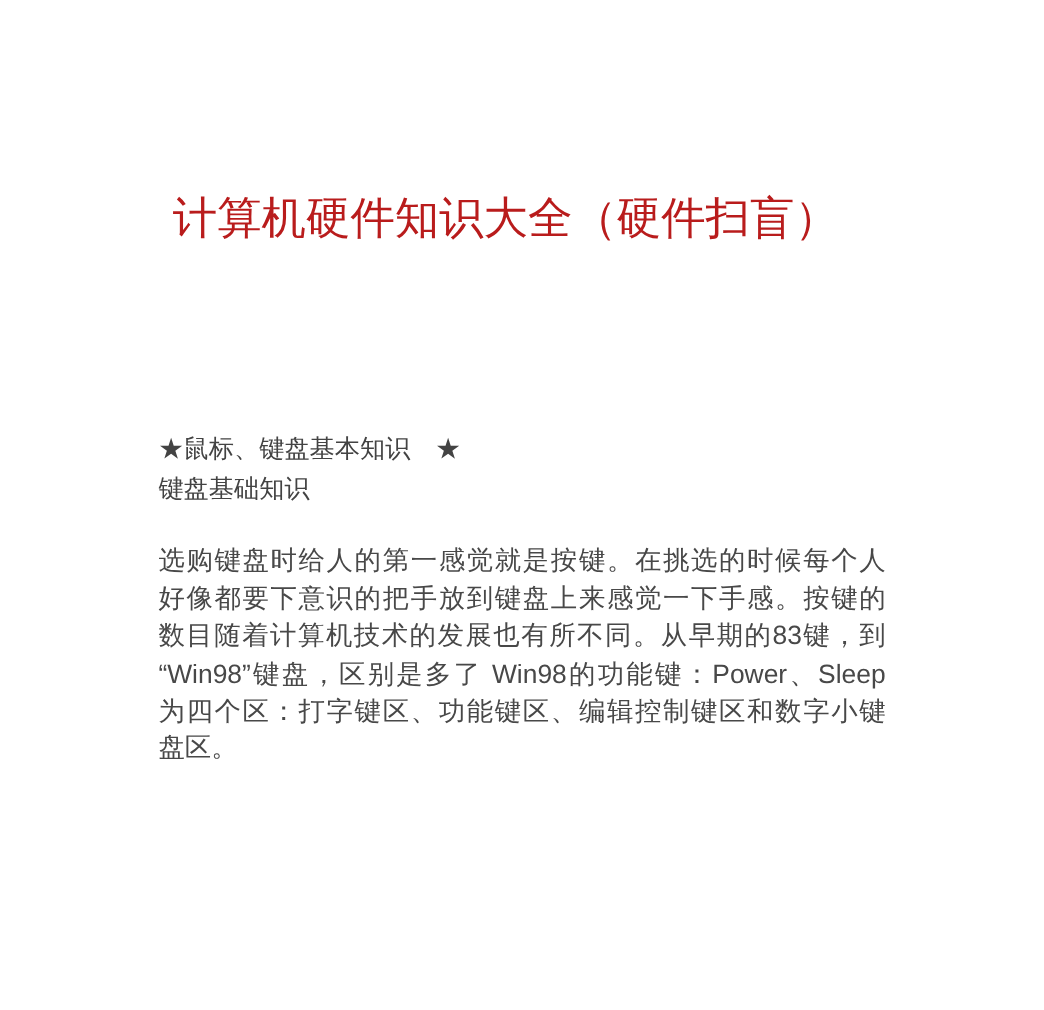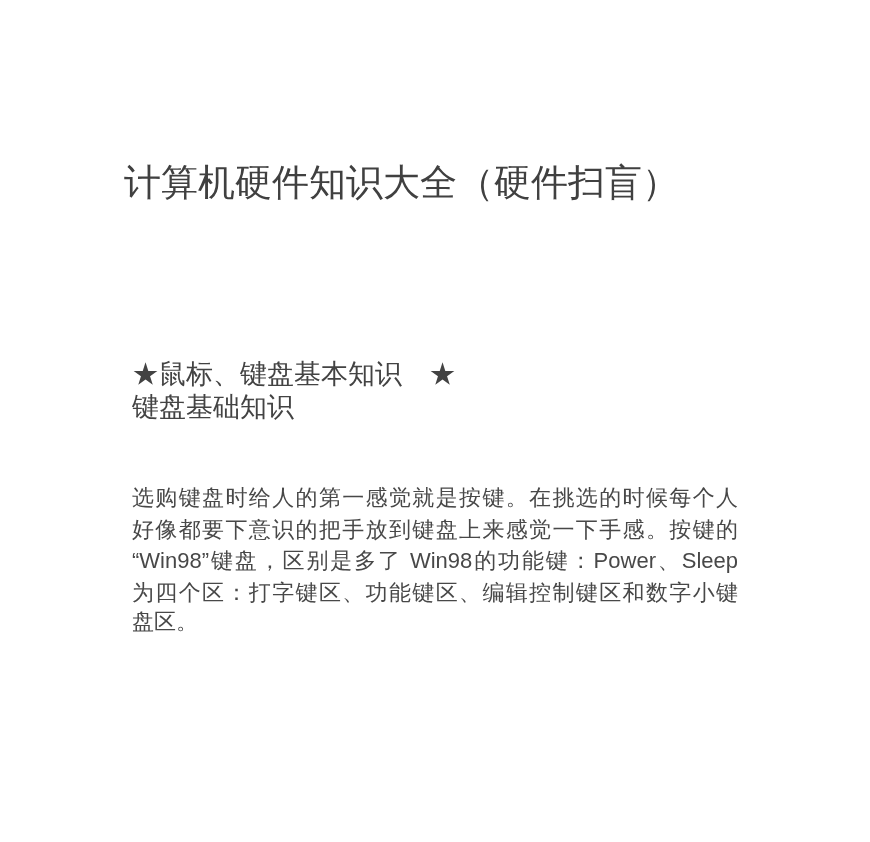--- a/index.html
+++ b/index.html
@@ -9,54 +9,53 @@
   }
   #page {
     position: relative;
     width: 870px;
     height: 842px;
     background: #ffffff;
     overflow: hidden;
   }
   .doc-title {
     position: absolute;
-    left: 124px;
+    left: 144px;
     top: 164px;
     font-family: "Liberation Serif", "DejaVu Serif", serif;
     font-size: 37px;
     line-height: 1.05;
-    color: #404040;
+    color: #b91c1c;
     white-space: nowrap;
     letter-spacing: 0px;
   }
   .headings {
     position: absolute;
     left: 132px;
     top: 358px;
     width: 620px;
     font-family: "Liberation Serif", "DejaVu Serif", serif;
-    font-size: 27px;
+    font-size: 21px;
     line-height: 33px;
     color: #434343;
   }
   .heading-line {
     white-space: nowrap;
     overflow: hidden;
     height: 33px;
   }
   .para {
     position: absolute;
     left: 132px;
     top: 451px;
     width: 606px;
     font-family: "Liberation Sans", "DejaVu Sans", sans-serif;
     font-size: 22px;
     line-height: 31.5px;
     color: #484848;
-    margin-top: 31px;
   }
   .pline {
     height: 31.5px;
     white-space: nowrap;
     overflow: hidden;
     text-align: justify;
     text-align-last: justify;
   }
   .pline.last {
     text-align: left;
@@ -72,18 +71,19 @@
   <div class="doc-title">计算机硬件知识大全（硬件扫盲）</div>
 
   <div class="headings">
     <div class="heading-line">★鼠标、键盘基本知识　★</div>
     <div class="heading-line">键盘基础知识</div>
   </div>
 
   <div class="para">
     <div class="pline">选购键盘时给人的第一感觉就是按键。在挑选的时候每个人</div>
     <div class="pline">好像都要下意识的把手放到键盘上来感觉一下手感。按键的</div>
+    <div class="pline">数目随着计算机技术的发展也有所不同。从早期的83键，到</div>
     <div class="pline">“Win98”键盘，区别是多了 Win98的功能键：Power、Sleep</div>
     <div class="pline">为四个区：打字键区、功能键区、编辑控制键区和数字小键</div>
     <div class="pline last">盘区。</div>
   </div>
 
 </div>
 
 </body></html>

